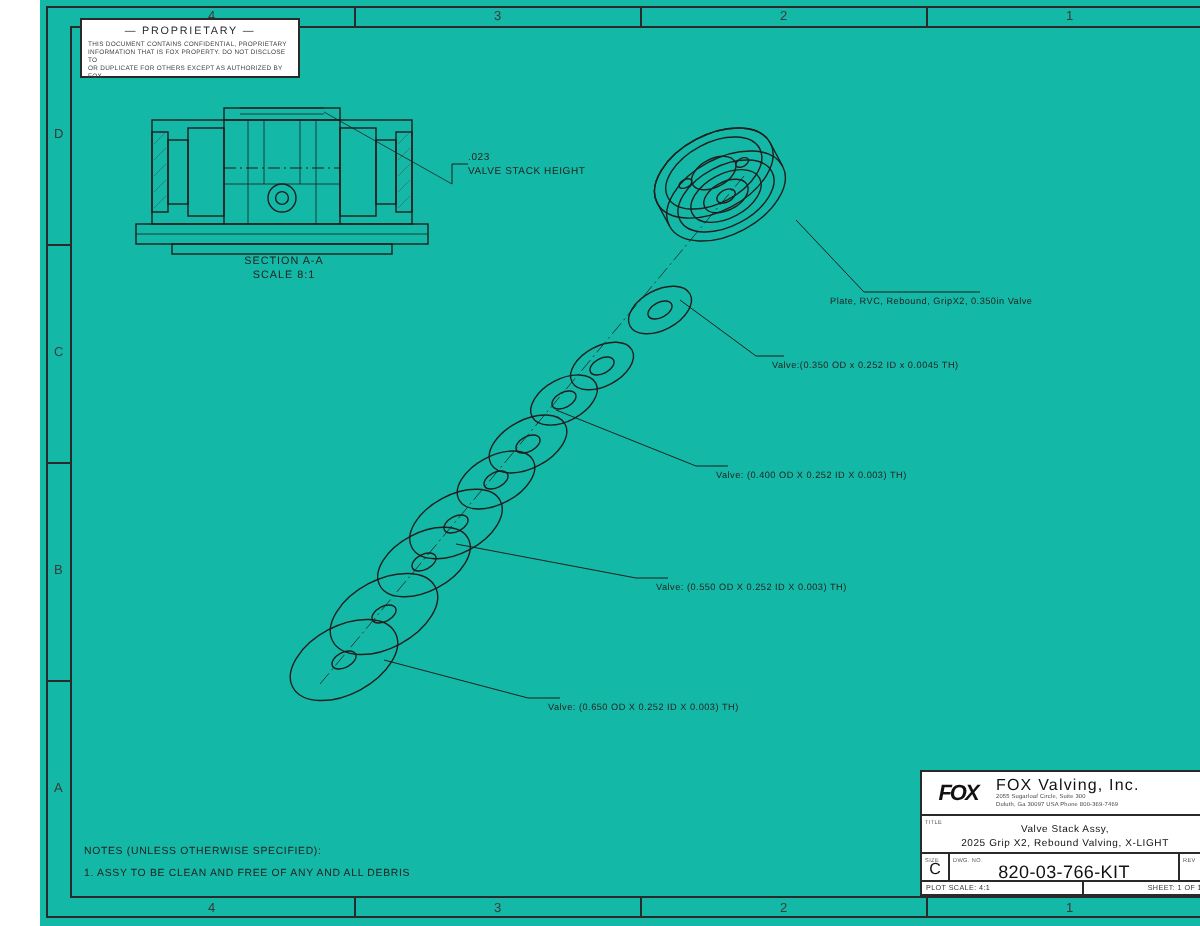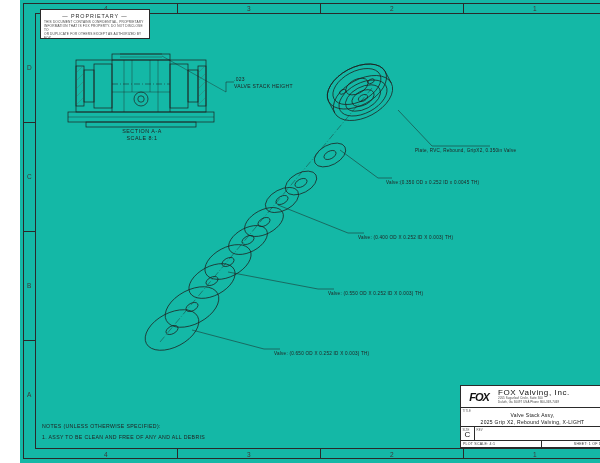--- a/index.html
+++ b/index.html
@@ -273,20 +273,24 @@
         <div>Valve Stack Assy,</div>
         <div>2025 Grip X2, Rebound Valving, X-LIGHT</div>
       </div>
     </div>
 
     <div class="tb-row tb-num-row">
       <div class="tb-size">
         <div class="tb-mini">SIZE</div>
         <div class="tb-size-v">C</div>
       </div>
+      <div class="tb-dwg">
+        <div class="tb-mini">DWG. NO.</div>
+        <div class="tb-dwg-v">820-03-766-KIT</div>
+      </div>
       <div class="tb-rev">
         <div class="tb-mini">REV</div>
         <div class="tb-size-v"></div>
       </div>
     </div>
 
     <div class="tb-foot">
       <div class="tb-foot-l">PLOT SCALE: 4:1</div>
       <div class="tb-foot-r">SHEET: 1 OF 1</div>
     </div>

